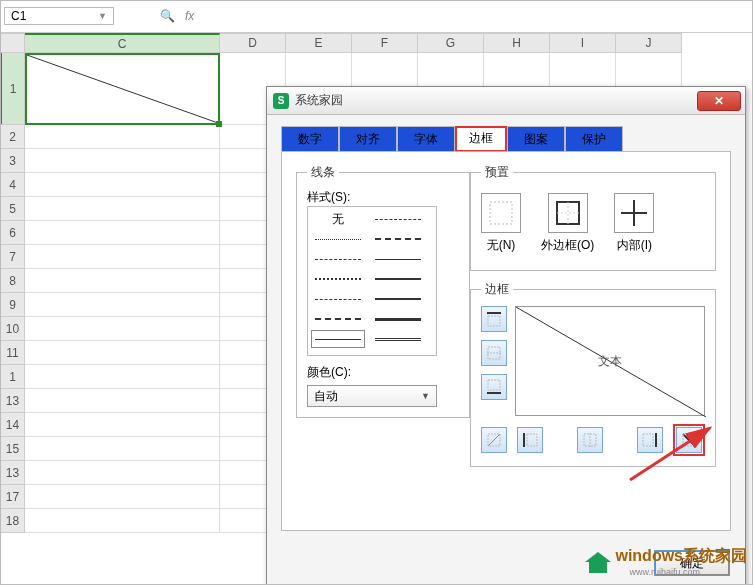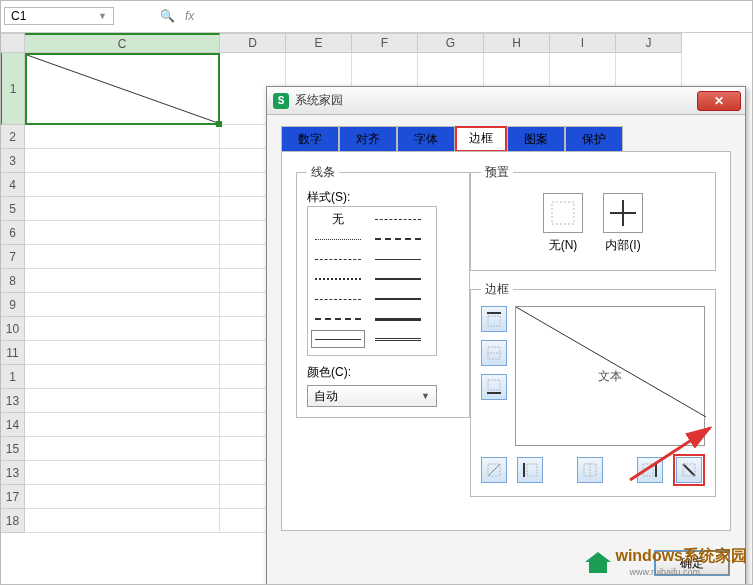--- a/index.html
+++ b/index.html
@@ -58,29 +58,29 @@
   .solid2 { border-top-style: solid; border-top-width: 2px; }
   .solid3 { border-top-style: solid; border-top-width: 3px; }
   .dash1 { border-top-style: dashed; }
   .dot1 { border-top-style: dotted; }
   .dbl { border-top-style: double; border-top-width: 3px; }
   .color-label { margin: 8px 0 4px 0; }
   .color-select { width: 130px; height: 22px; border: 1px solid #999; background: linear-gradient(#fff,#eee); display: flex; align-items: center; justify-content: space-between; padding: 0 6px; }
   .color-select .chev { font-size: 9px; color: #555; }
 
   .right-col { margin-left: 170px; }
-  .preset-row { display: flex; gap: 20px; justify-content: center; padding: 4px 0 6px 0; }
+  .preset-row { display: flex; gap: 20px; justify-content: flex-start; padding: 4px 0 6px 0; }
   .preset { display: flex; flex-direction: column; align-items: center; gap: 4px; }
   .preset .pbox { width: 40px; height: 40px; border: 1px solid #999; background: #fff; display: flex; align-items: center; justify-content: center; position: relative; }
   .border-group legend { }
   .border-layout { display: flex; gap: 8px; }
   .side-col { display: flex; flex-direction: column; gap: 8px; }
   .bbtn { width: 26px; height: 26px; border: 1px solid #7aa7d8; background: linear-gradient(#eef5fd,#cfe3f7); display: flex; align-items: center; justify-content: center; }
   .bbtn svg { display: block; }
-  .preview { width: 190px; height: 140px; border: 1px solid #999; background: #fff; position: relative; }
+  .preview { width: 190px; height: 110px; border: 1px solid #999; background: #fff; position: relative; }
   .preview .diag { position: absolute; left: 0; top: 0; }
   .preview .txt { position: absolute; left: 50%; top: 50%; transform: translate(-50%,-50%); color: #555; }
   .bottom-row { display: flex; gap: 10px; margin-top: 8px; align-items: center; }
   .spacer { flex: 1; }
   .diag-hi { border: 2px solid #d33; padding: 1px; }
 
   .hint { clear: both; padding-top: 10px; color: #333; }
 
   .dlg-buttons { display: flex; justify-content: flex-end; gap: 12px; padding: 10px 16px 14px 0; }
   .btn { width: 74px; height: 24px; border: 1px solid #888; background: linear-gradient(#fdfdfd,#e4e4e4); display: flex; align-items: center; justify-content: center; }
@@ -407,20 +407,30 @@
       <fieldset>
         <legend>预置</legend>
         <div class="preset-row">
           <div class="preset">
             <div class="pbox">
                 <svg width="30" height="30">
                   <rect x="4" y="4" width="22" height="22" fill="none" stroke="#bbb" stroke-dasharray="2,2"></rect>
                 </svg>
               </div>
             <span>无(N)</span>
+          </div>
+          <div class="preset">
+            <div class="pbox">
+                <svg width="30" height="30">
+                  <rect x="4" y="4" width="22" height="22" fill="none" stroke="#333" stroke-width="2"></rect>
+                  <line x1="15" y1="4" x2="15" y2="26" stroke="#ccc" stroke-dasharray="2,2"></line>
+                  <line x1="4" y1="15" x2="26" y2="15" stroke="#ccc" stroke-dasharray="2,2"></line>
+                </svg>
+              </div>
+            <span>外边框(O)</span>
           </div>
           <div class="preset">
             <div class="pbox">
                 <svg width="30" height="30">
                   <line x1="15" y1="2" x2="15" y2="28" stroke="#333" stroke-width="2"></line>
                   <line x1="2" y1="15" x2="28" y2="15" stroke="#333" stroke-width="2"></line>
                 </svg>
               </div>
             <span>内部(I)</span>
           </div>

